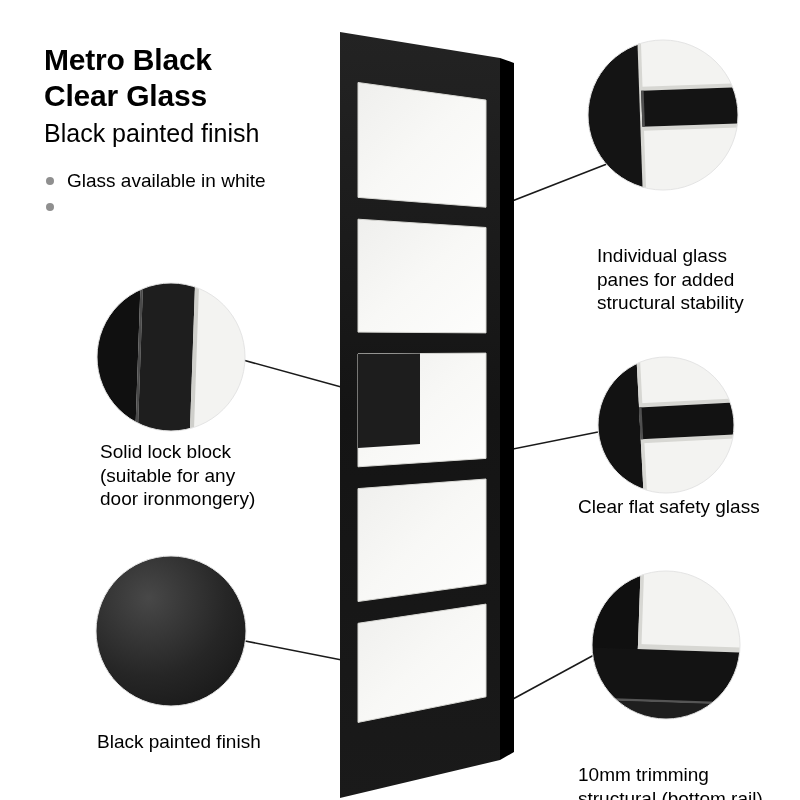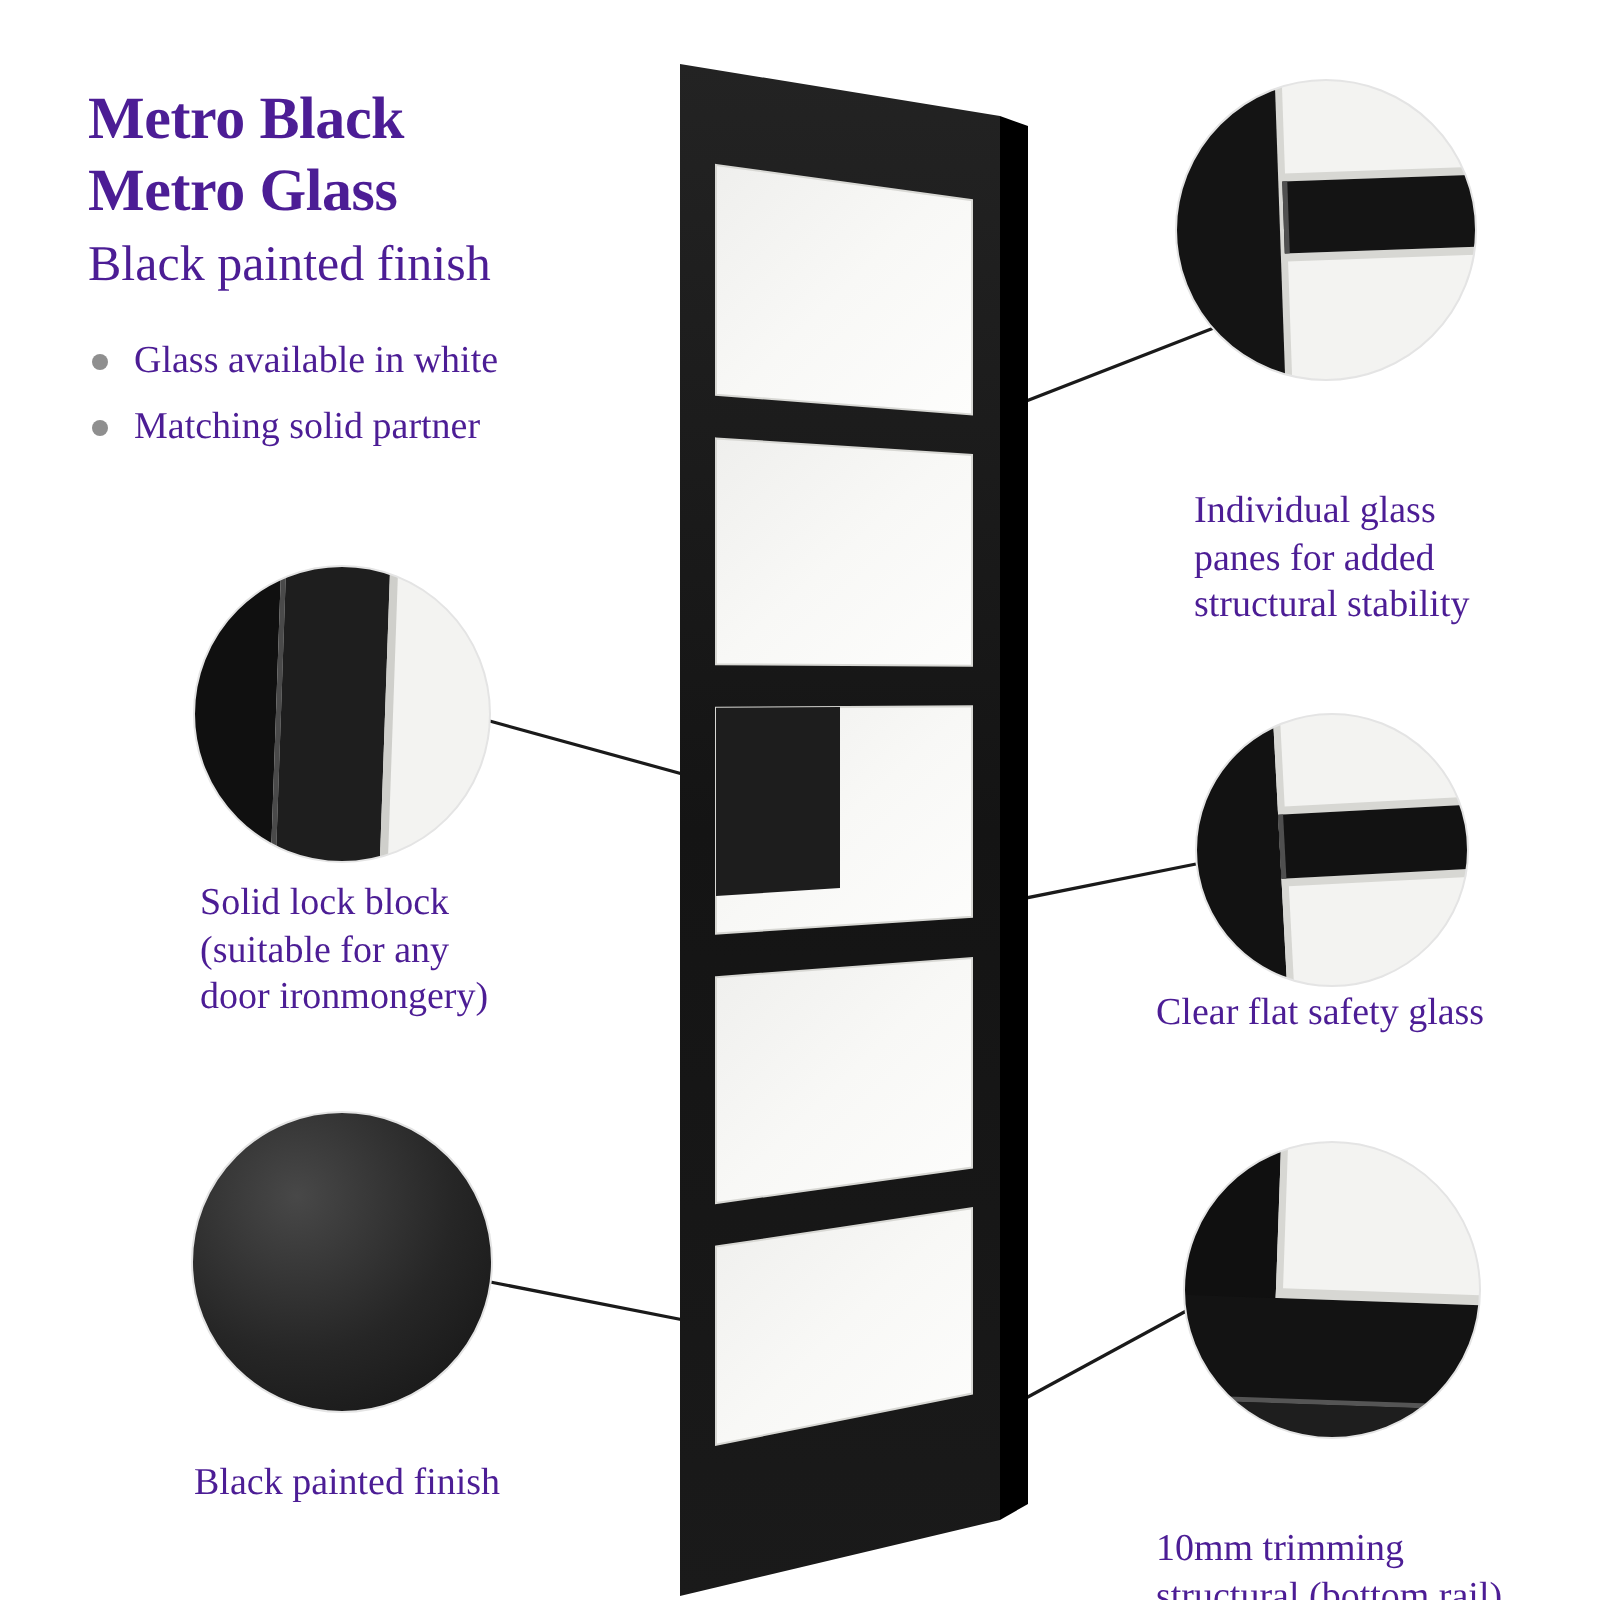--- a/index.html
+++ b/index.html
@@ -1,18 +1,18 @@
 <!DOCTYPE html>
 <html><head>
 <meta charset="utf-8">
 <style>
   html,body{margin:0;padding:0;background:#ffffff;}
   .canvas{
     position:relative;width:800px;height:800px;background:#ffffff;overflow:hidden;
-    font-family:Liberation Serif, serif;color:#4c1d95;
+    font-family:Liberation Sans, sans-serif;color:#000000;
   }
   .diagram-svg{position:absolute;left:0;top:0;}
   .header{position:absolute;left:44px;top:42px;}
   .title-line{font-size:30px;font-weight:700;line-height:36px;letter-spacing:-0.2px;}
   .subtitle{font-size:25px;font-weight:400;line-height:30px;margin-top:4px;}
   .features{position:absolute;left:46px;top:170px;list-style:none;margin:0;padding:0;}
   .features li{display:flex;align-items:center;margin-bottom:11px;font-size:19px;line-height:22px;}
   .dot{width:8px;height:8px;border-radius:50%;background:#8f8f8f;margin-right:13px;flex:0 0 auto;}
   .callout-label{position:absolute;font-size:19px;line-height:23.5px;}
   .ln{display:block;white-space:nowrap;}
@@ -138,32 +138,31 @@
           <rect x="586" y="700" width="160" height="2.5" fill="#555555"></rect>
           <rect x="586" y="702.5" width="160" height="30" fill="#1e1e1e"></rect>
         </g>
       </g>
       <circle cx="666" cy="645" r="74" fill="none" stroke="#e4e4e4" stroke-width="1"></circle>
     </g>
   </svg>
 
   <div class="header">
     <div class="title-line">Metro Black</div>
-    <div class="title-line">Metro Glass</div>
+    <div class="title-line">Clear Glass</div>
     <div class="subtitle">Black painted finish</div>
   </div>
 
   <ul class="features">
     <li>
       <span class="dot"></span>
       <span>Glass available in white</span>
     </li>
     <li>
       <span class="dot"></span>
-      <span>Matching solid partner</span>
     </li>
   </ul>
 
   <div class="callout-label cl1">
     <span class="ln">Individual glass</span>
     <span class="ln">panes for added</span>
     <span class="ln">structural stability</span>
   </div>
 
   <div class="callout-label cl2">

